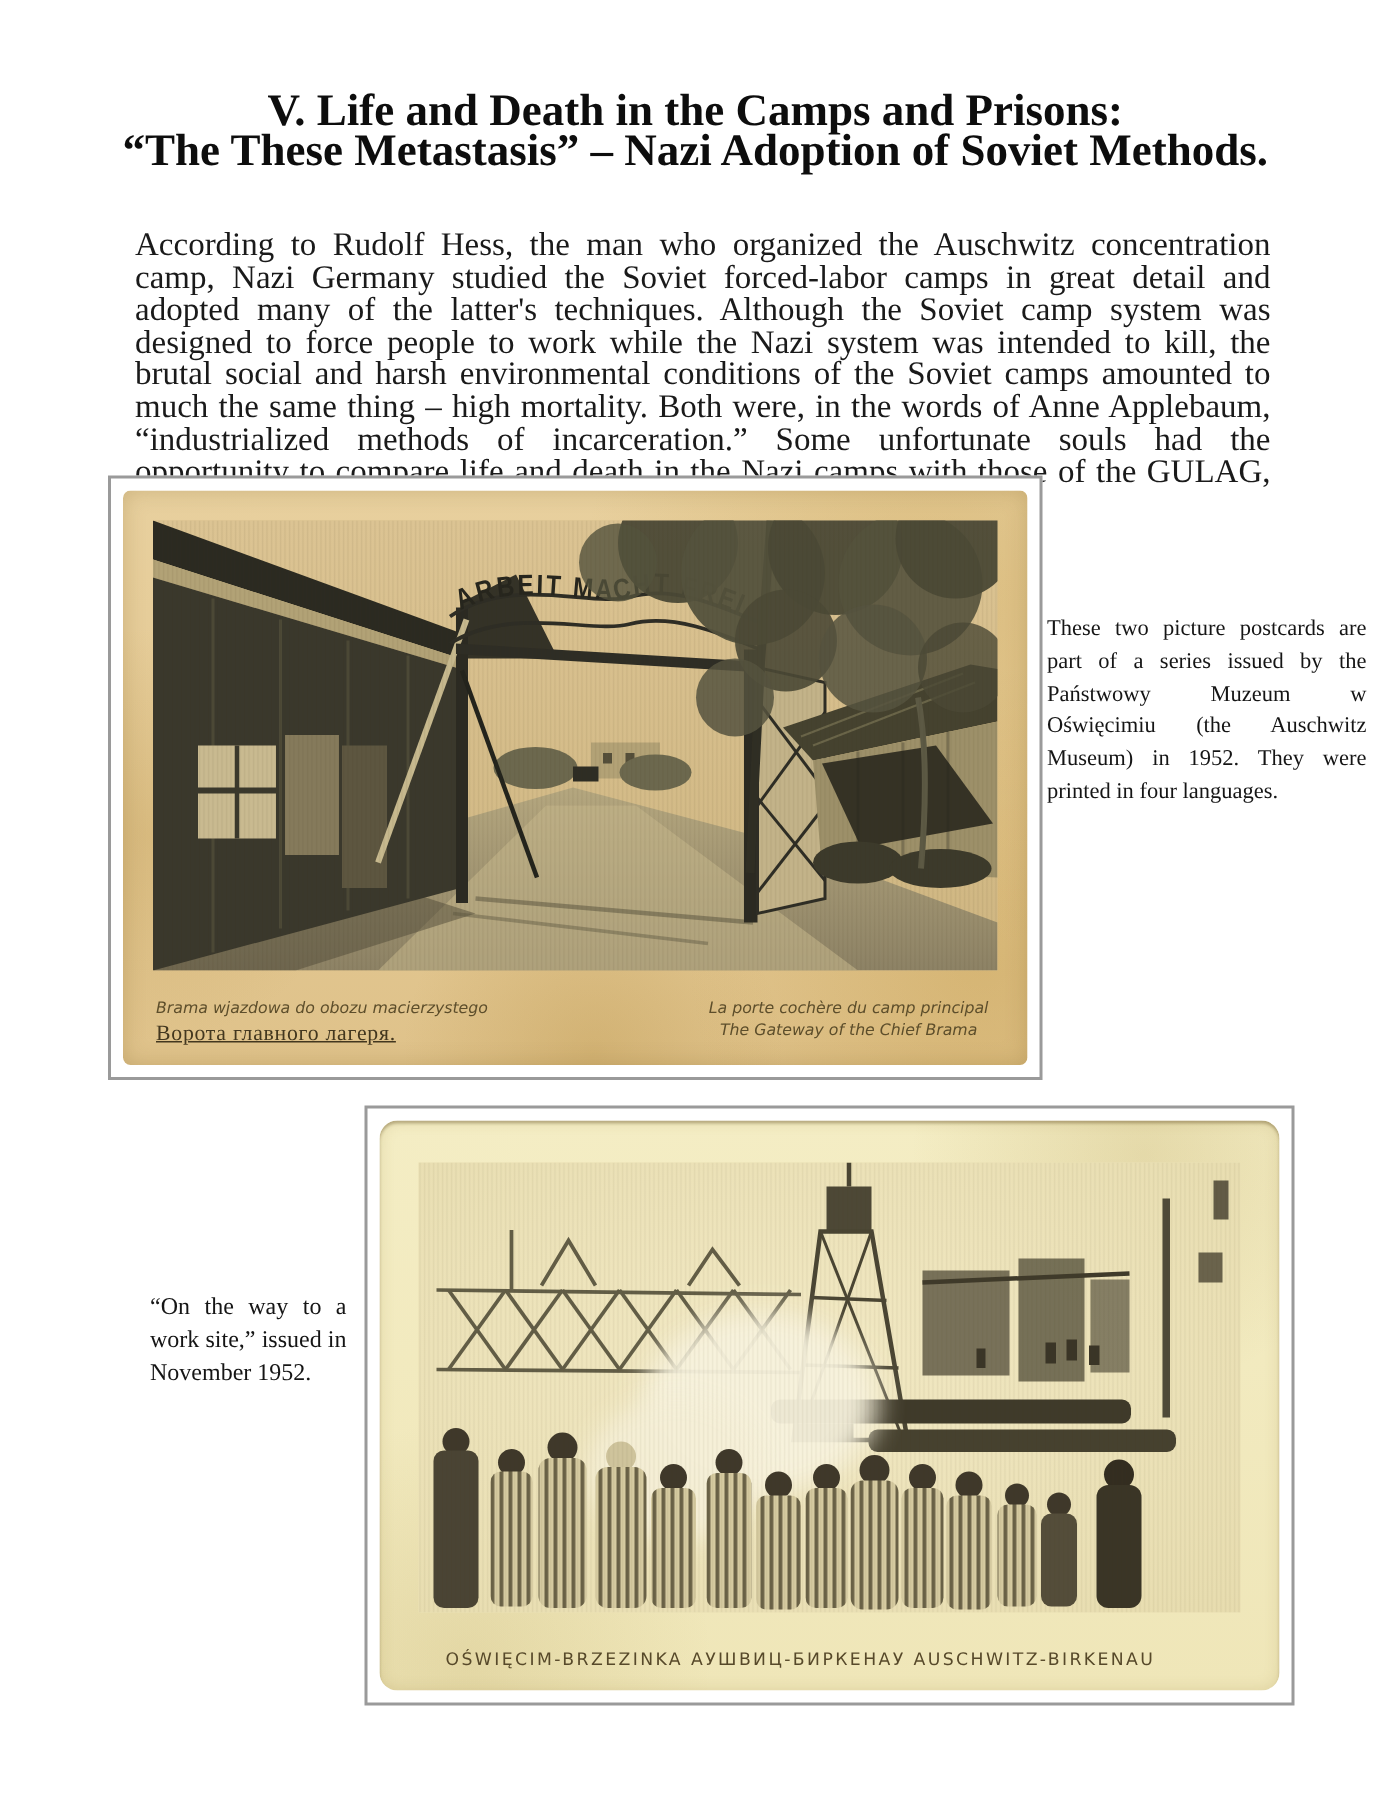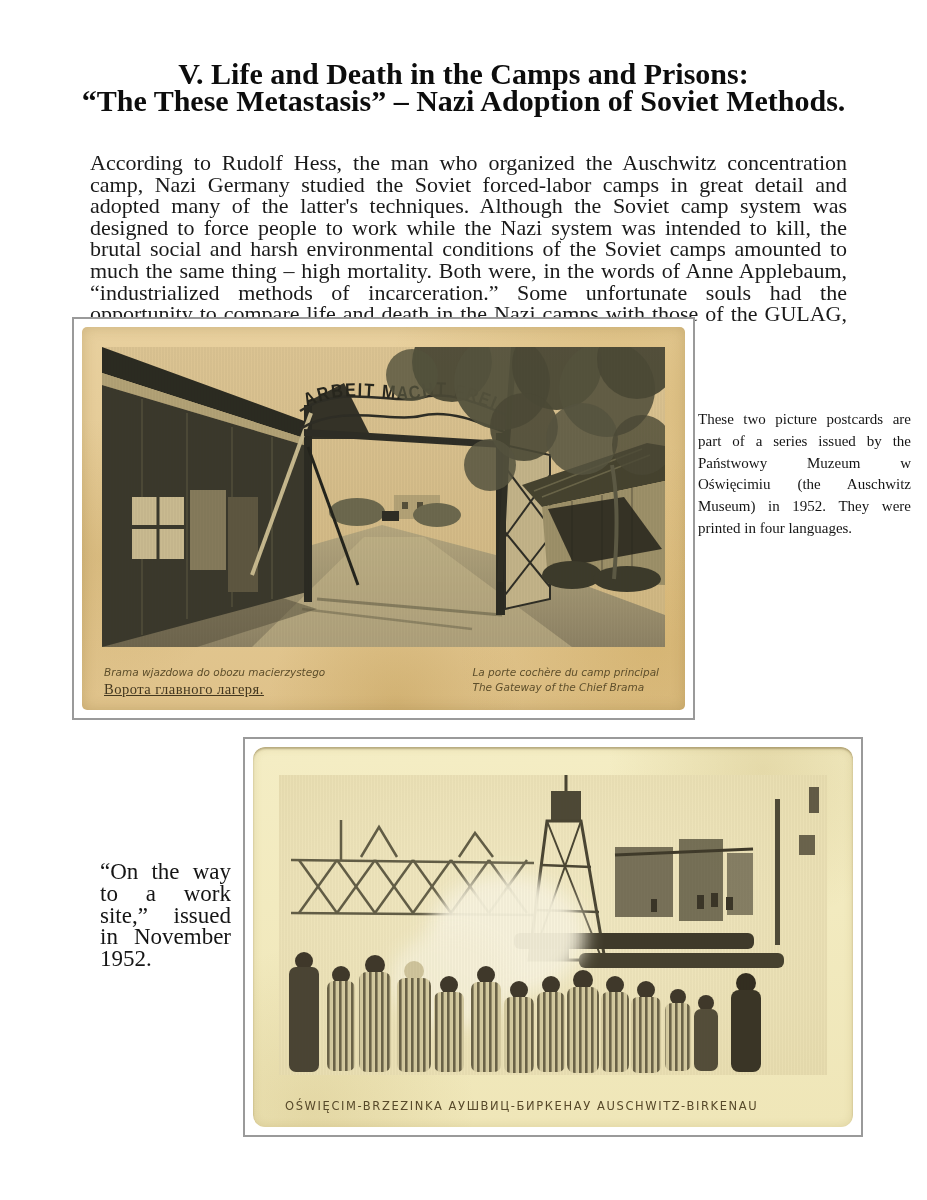--- a/index.html
+++ b/index.html
@@ -47,31 +47,31 @@
   }
   .cap-sm{
     font-family:"DejaVu Sans", sans-serif;font-style:italic;
     font-size:10.5px;line-height:15px;color:#5d4e2b;
   }
   .cap-ru{
     font-family:"Liberation Serif", serif;font-style:normal;
     font-size:14.5px;line-height:18px;color:#43371f;letter-spacing:.5px;text-decoration:underline;
   }
   .pc2-caption{
-    position:absolute;left:32px;bottom:14px;
+    position:absolute;left:44px;bottom:14px;
     font-family:"DejaVu Sans", sans-serif;font-size:11.5px;color:#57492a;
     letter-spacing:1.6px;white-space:nowrap;
   }
   .note-right{
     position:absolute;left:698px;top:409px;width:213px;
     font-size:15px;line-height:21.8px;text-align:justify;
   }
   .note-left{
     position:absolute;left:100px;top:861px;width:131px;
-    font-size:23px;line-height:21.8px;text-align:justify;
+    font-size:16px;line-height:21.8px;text-align:justify;
   }
 </style>
 </head>
 <body>
 
 <div class="page">
 
   <div class="doc-title">
     <div>V. Life and Death in the Camps and Prisons:</div>
     <div>“The These Metastasis” – Nazi Adoption of Soviet Methods.</div>
@@ -185,21 +185,21 @@
 
           <rect x="0" y="0" width="563" height="300" fill="url(#grain1)"></rect>
         </svg>
       </div>
 
       <div class="pc1-captions">
         <div>
           <div class="cap-sm">Brama wjazdowa do obozu macierzystego</div>
           <div class="cap-ru">Ворота главного лагеря.</div>
         </div>
-        <div style="text-align:left;margin-left:35px;">
+        <div style="text-align:center;margin-left:35px;">
           <div class="cap-sm">La porte cochère du camp principal</div>
           <div class="cap-sm">The Gateway of the Chief Brama</div>
         </div>
       </div>
     </div>
   </div>
 
   <div class="note-right">These two picture postcards are part of a series issued by the Państwowy Muzeum w Oświęcimiu (the Auschwitz Museum) in 1952.  They were printed in four languages.</div>
 
   <div class="figure-frame" id="figure2">

